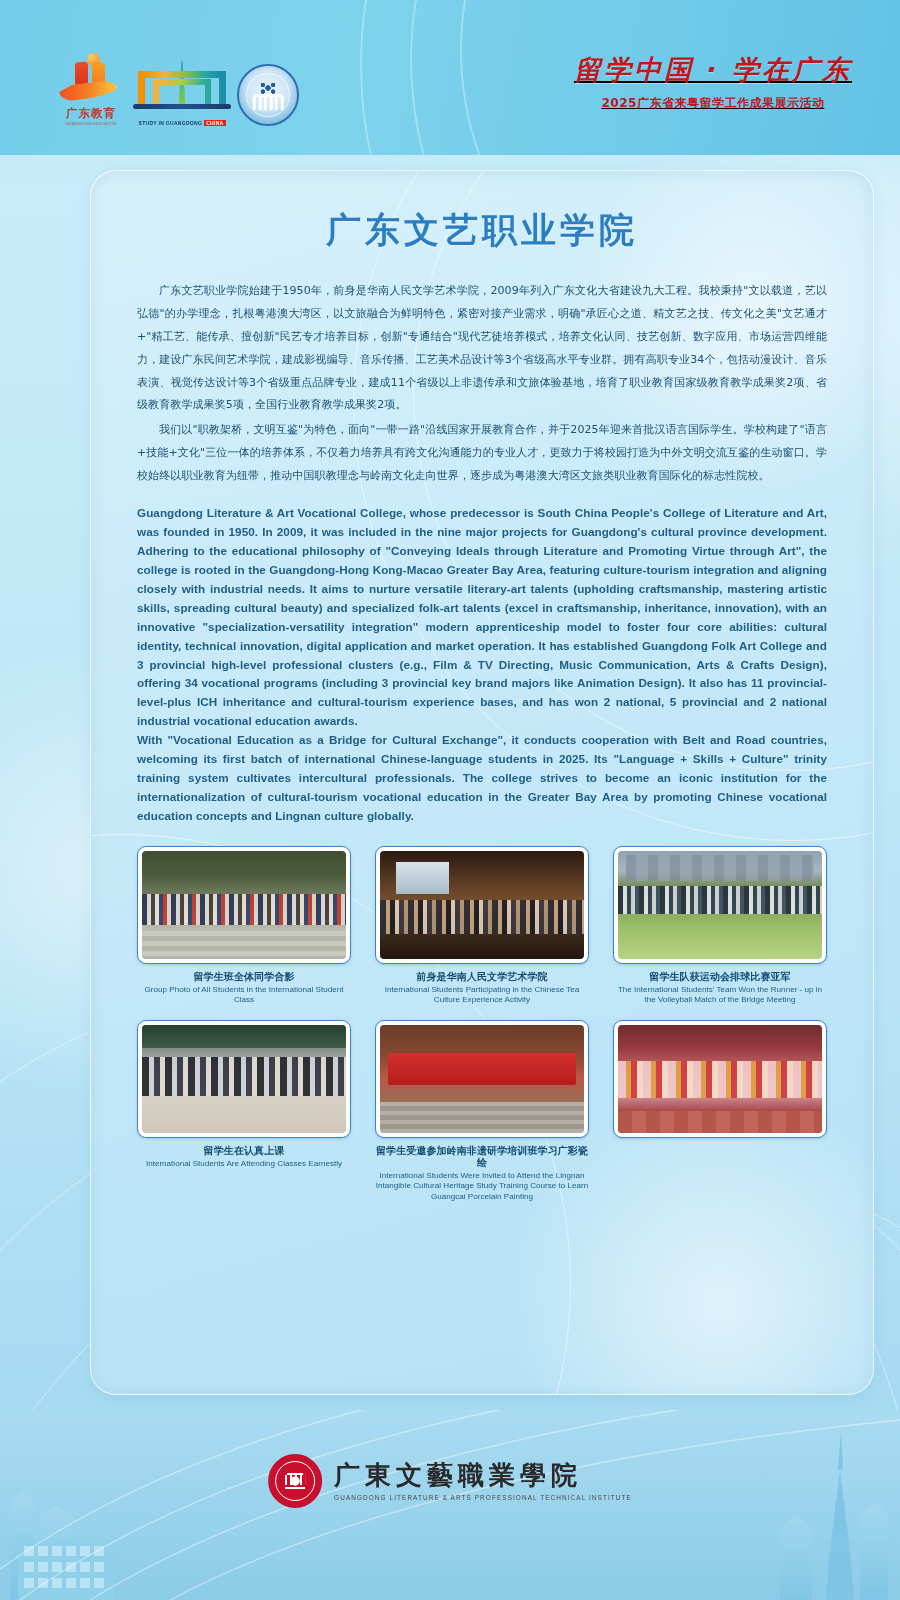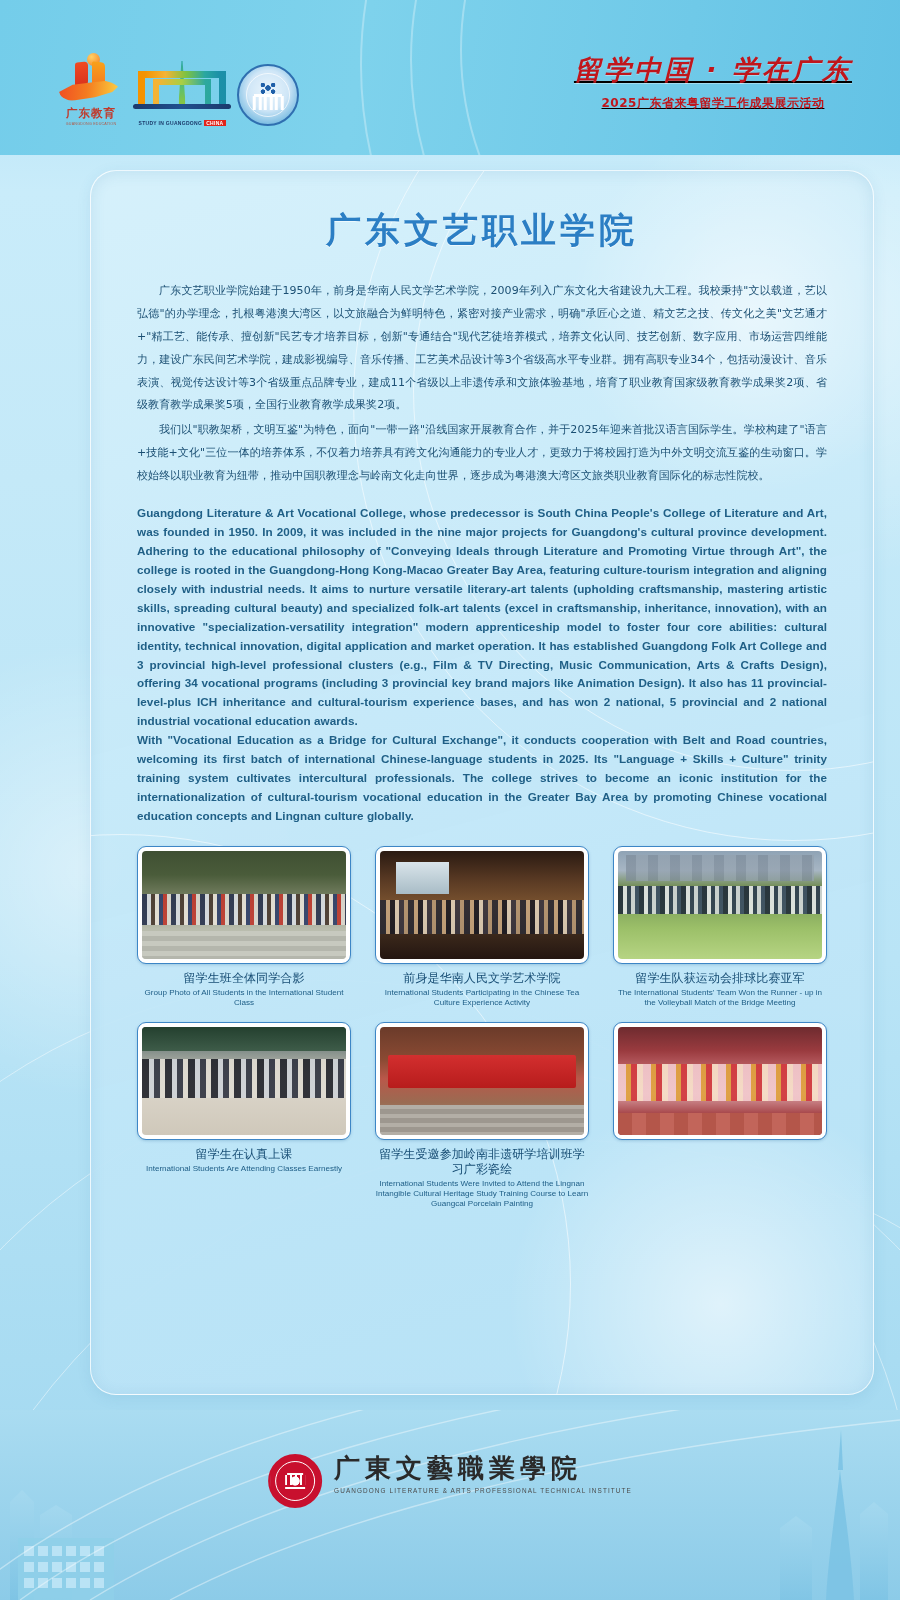--- a/index.html
+++ b/index.html
@@ -175,21 +175,21 @@
   }
   .photo-cell{ display:flex; flex-direction:column; align-items:center; }
   .frame{
     width:100%; height:118px; border-radius:9px;
     border:1.6px solid #3d86c6; background:#fff; padding:4px;
     box-shadow:0 1px 3px rgba(40,100,150,.25);
     overflow:hidden;
   }
   .photo{ width:100%; height:100%; border-radius:4px; overflow:hidden; position:relative; }
   .cap{ margin-top:7px; text-align:center; line-height:1.26; }
-  .cap .cn{ font-size:12px; font-weight:normal; color:#174d74; display:block; margin-bottom:1.5px; letter-spacing:.1px;}
+  .cap .cn{ font-size:10px; font-weight:bold; color:#174d74; display:block; margin-bottom:1.5px; letter-spacing:.1px;}
   .cap .en{ font-size:8.1px; color:#1d5d86; display:block; }
 
   
   .ph1{ background:linear-gradient(180deg,#3f4f33 0%,#4a5c3a 22%,#6f7a5c 40%,#9aa28b 56%,#b9bcad 72%,#c9cbc0 100%); }
   .ph1:after{ content:""; position:absolute; left:0; right:0; top:40%; height:28%;
     background:repeating-linear-gradient(90deg,#2b3550 0 5px,#d9dde2 5px 9px,#4a3a30 9px 13px,#e8e2d8 13px 17px,#31406a 17px 21px,#bf3a2f 21px 25px,#ddd8cf 25px 29px); opacity:.92; }
   .ph1:before{ content:""; position:absolute; left:0; right:0; bottom:0; height:26%;
     background:repeating-linear-gradient(180deg,#c7c9bf 0 5px,#b4b6ac 5px 10px); }
 
   .ph2{ background:linear-gradient(180deg,#2a1a12 0%,#5b3b24 28%,#7a5330 50%,#3d2a1c 75%,#241611 100%); }
@@ -223,21 +223,21 @@
     background:repeating-linear-gradient(90deg,#b4564a 0 14px,#c2655a 14px 28px); }
 
   
   #footer{
     position:absolute; left:0; bottom:0; width:900px; height:205px;
     overflow:hidden;
   }
   .skyline{ position:absolute; left:0; bottom:0; width:900px; height:190px; }
   .foot-logo{
     position:absolute; left:50%; bottom:92px; transform:translateX(-50%);
-    display:flex; gap:12px;
+    display:flex; align-items:center; gap:12px;
   }
   .seal-red{
     width:54px; height:54px; border-radius:50%;
     background:radial-gradient(circle at 50% 50%,#fff 0 12%,#c8102e 14% 100%);
     border:2.5px solid #c8102e; position:relative;
   }
   .seal-red:before{
     content:""; position:absolute; left:5px; top:5px; right:5px; bottom:5px;
     border-radius:50%; border:1.5px solid #fff;
   }

